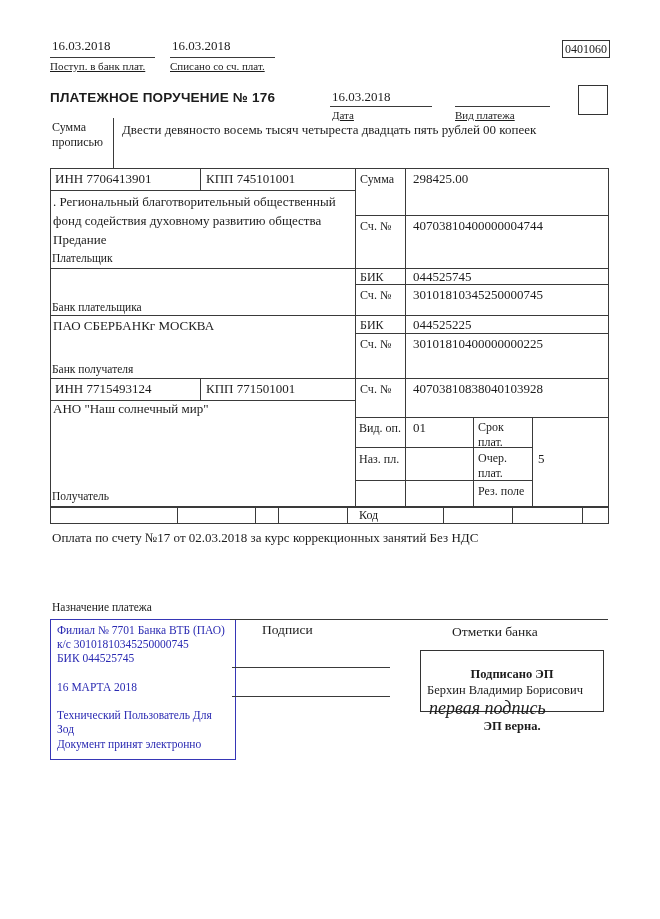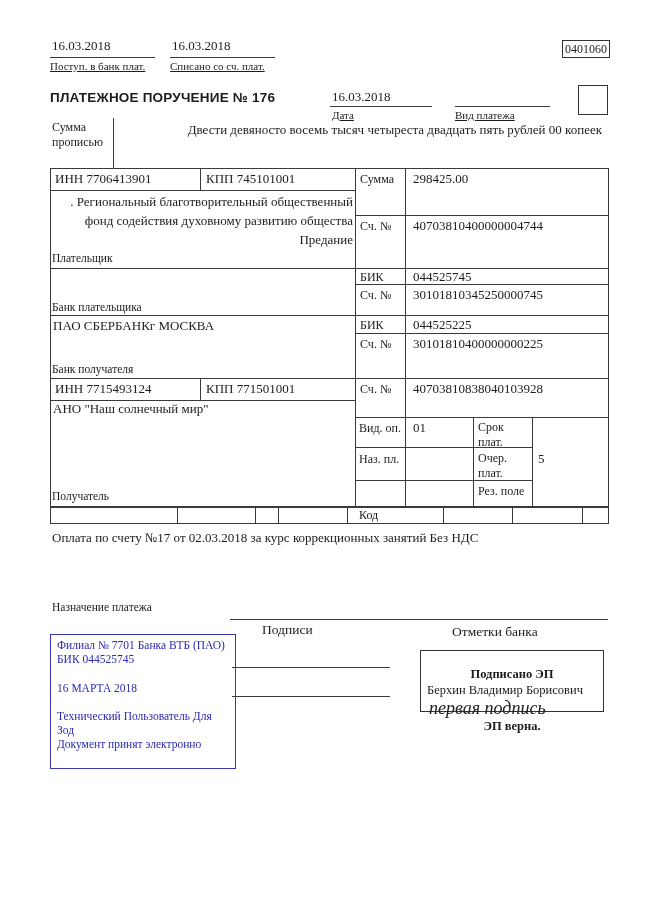--- a/index.html
+++ b/index.html
@@ -1,32 +1,32 @@
 <!DOCTYPE html>
 <html><head>
 <meta charset="utf-8">
 <style>
   html,body{margin:0;padding:0;background:#fff;}
   #page{position:relative;width:660px;height:919px;background:#ffffff;overflow:hidden;
         font-family:"Liberation Serif","DejaVu Serif",serif;color:#1c1c1c;}
   .abs{position:absolute;}
   .hl{position:absolute;background:#3a3a3a;height:1px;}
   .vl{position:absolute;background:#3a3a3a;width:1px;}
-  .t13{font-size:13px;line-height:16px;white-space:nowrap;text-align:right;}
+  .t13{font-size:13px;line-height:16px;white-space:nowrap;}
   .t12{font-size:12px;line-height:15px;}
   .t11{font-size:11.5px;line-height:13px;white-space:nowrap;}
   .t9{font-size:11px;line-height:11px;white-space:nowrap;text-decoration:underline;}
   .wrap{white-space:normal;}
   .title{font-family:"Liberation Sans","DejaVu Sans",sans-serif;font-weight:bold;
          font-size:13.5px;white-space:nowrap;letter-spacing:.2px;}
   .codebox{position:absolute;left:562px;top:40px;width:46px;height:16px;border:1.5px solid #333;
            text-align:center;font-size:12px;line-height:16px;}
   .checkbox{position:absolute;left:578px;top:85px;width:28px;height:28px;border:1px solid #333;}
-  .bluebox{position:absolute;left:50px;top:634px;width:178px;height:126px;border:1.5px solid #3636b6;
-           color:#2a2ab2;font-size:11.5px;line-height:14.2px;padding:3px 0 4px 6px;}
+  .bluebox{position:absolute;left:50px;top:619px;width:178px;height:126px;border:1.5px solid #3636b6;
+           color:#2a2ab2;font-size:11.5px;line-height:14.2px;padding:3px 0 10px 6px;}
   .stampbox{position:absolute;left:420px;top:650px;width:182px;height:60px;border:1.5px solid #333;
             font-size:12.5px;}
   .b{font-weight:bold;}
   .i{font-style:italic;}
   .ctr{text-align:center;}
 </style>
 </head>
 <body>
 
 <div id="page">
@@ -118,20 +118,21 @@
   <div class="abs t13" style="left:538px;top:451px">5</div>
   <div class="abs t12" style="left:359px;top:508px">Код</div>
   <div class="abs t12" style="left:478px;top:484px">Рез. поле</div>
   <div class="abs t11" style="left:52px;top:490px">Получатель</div>
 
   <div class="abs t13" style="left:52px;top:530px">Оплата по счету №17 от 02.03.2018 за курс коррекционных занятий Без НДС</div>
   <div class="abs t11" style="left:52px;top:601px">Назначение платежа</div>
 
   <div class="bluebox">
     <div>Филиал № 7701 Банка ВТБ (ПАО)</div>
+    <div>к/с 30101810345250000745</div>
     <div>БИК 044525745</div>
     <div style="height:14.2px"></div>
     <div>16 МАРТА 2018</div>
     <div style="height:14.2px"></div>
     <div>Технический Пользователь Для</div>
     <div>Зод</div>
     <div>Документ принят электронно</div>
   </div>
 
   <div class="hl" style="left:230px;top:619px;width:378px"></div>

